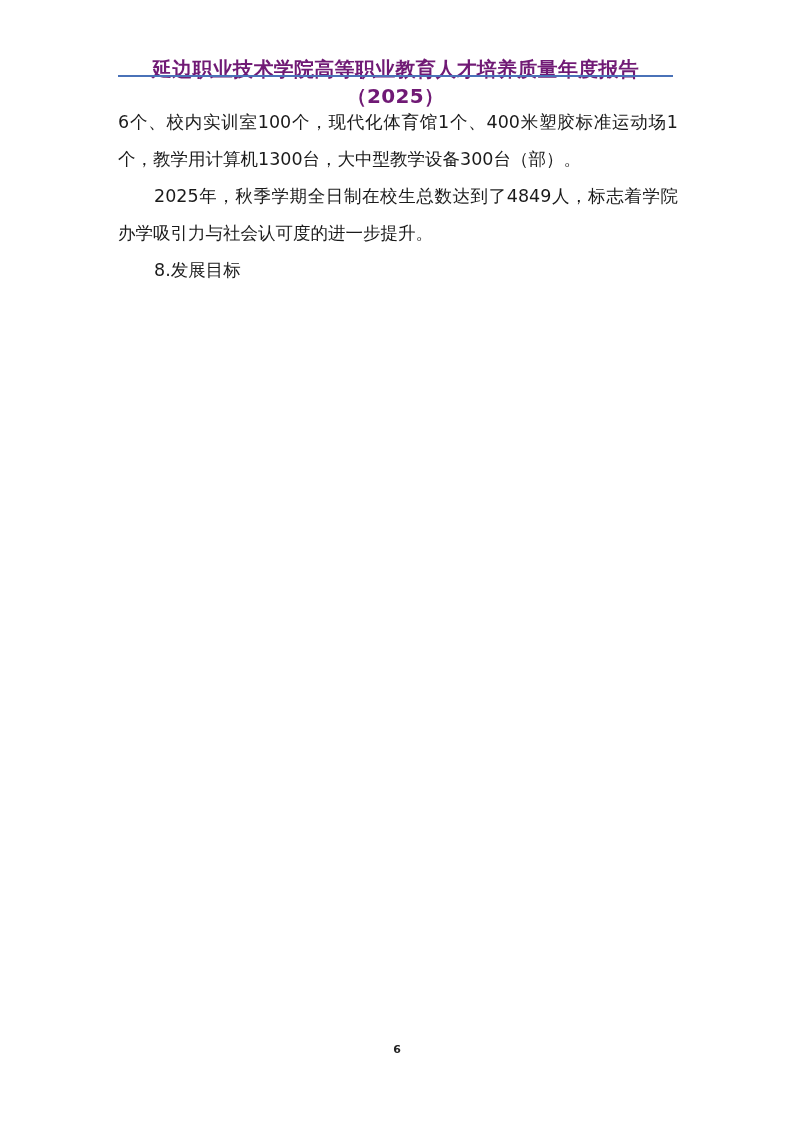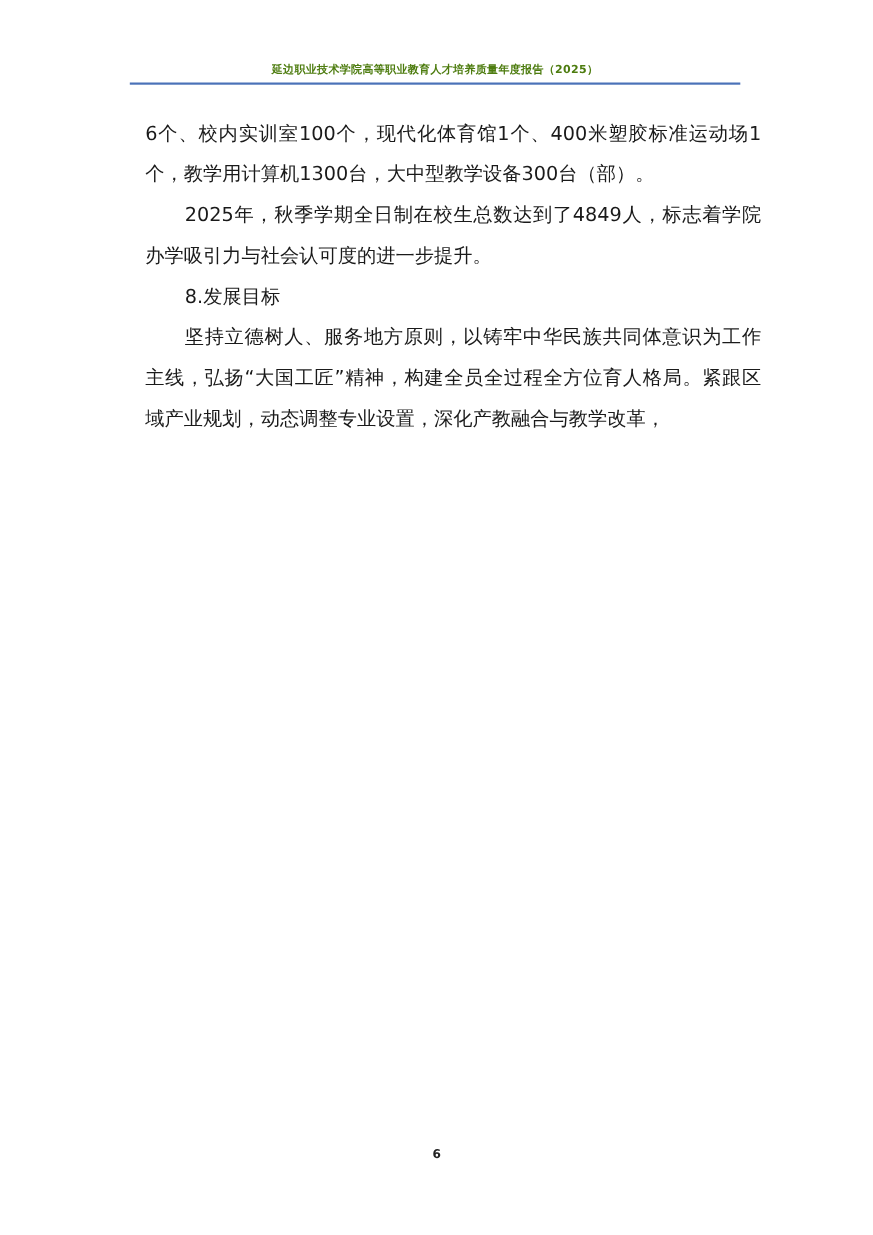--- a/index.html
+++ b/index.html
@@ -1,33 +1,32 @@
 <!DOCTYPE html>
 <html><head>
 <meta charset="utf-8">
 <style>
   html, body { margin: 0; padding: 0; background: #ffffff; }
   body { width: 794px; height: 1123px; position: relative; overflow: hidden;
          font-family: "DejaVu Sans", "Liberation Sans", sans-serif; color: #1a1a1a; }
   .header-title { position: absolute; top: 56px; left: 118px; width: 555px; text-align: center;
-                  font-size: 10px; font-weight: bold; color: #4d7c0f; letter-spacing: 0.3px; }
+                  font-size: 20px; font-weight: bold; color: #701a75; letter-spacing: 0.3px; }
   .header-rule { position: absolute; top: 75px; left: 118px; width: 555px; height: 2px; background: #4a72b8; }
-  .body-text { position: absolute; top: 104px; left: 118px; width: 560px; margin-left: 14px; }
+  .body-text { position: absolute; top: 104px; left: 118px; width: 560px; }
   .para { margin: 0; font-size: 17.5px; line-height: 37px; text-align: justify; text-align-last: left;
           word-break: break-all; }
   .para.indent { text-indent: 36px; }
   .page-number { position: absolute; top: 1043px; left: 0; width: 794px; text-align: center;
                  font-size: 11px; font-weight: bold; color: #222; }
 </style>
 </head>
 <body>
 
 <div class="header-title">延边职业技术学院高等职业教育人才培养质量年度报告（2025）</div>
 <div class="header-rule"></div>
 
 <div class="body-text">
   <p class="para">6个、校内实训室100个，现代化体育馆1个、400米塑胶标准运动场1个，教学用计算机1300台，大中型教学设备300台（部）。</p>
   <p class="para indent">2025年，秋季学期全日制在校生总数达到了4849人，标志着学院办学吸引力与社会认可度的进一步提升。</p>
   <p class="para indent">8.发展目标</p>
-  <p class="para indent">坚持立德树人、服务地方原则，以铸牢中华民族共同体意识为工作主线，弘扬“大国工匠”精神，构建全员全过程全方位育人格局。紧跟区域产业规划，动态调整专业设置，深化产教融合与教学改革，</p>
 </div>
 
 <div class="page-number">6</div>
 
 </body></html>

